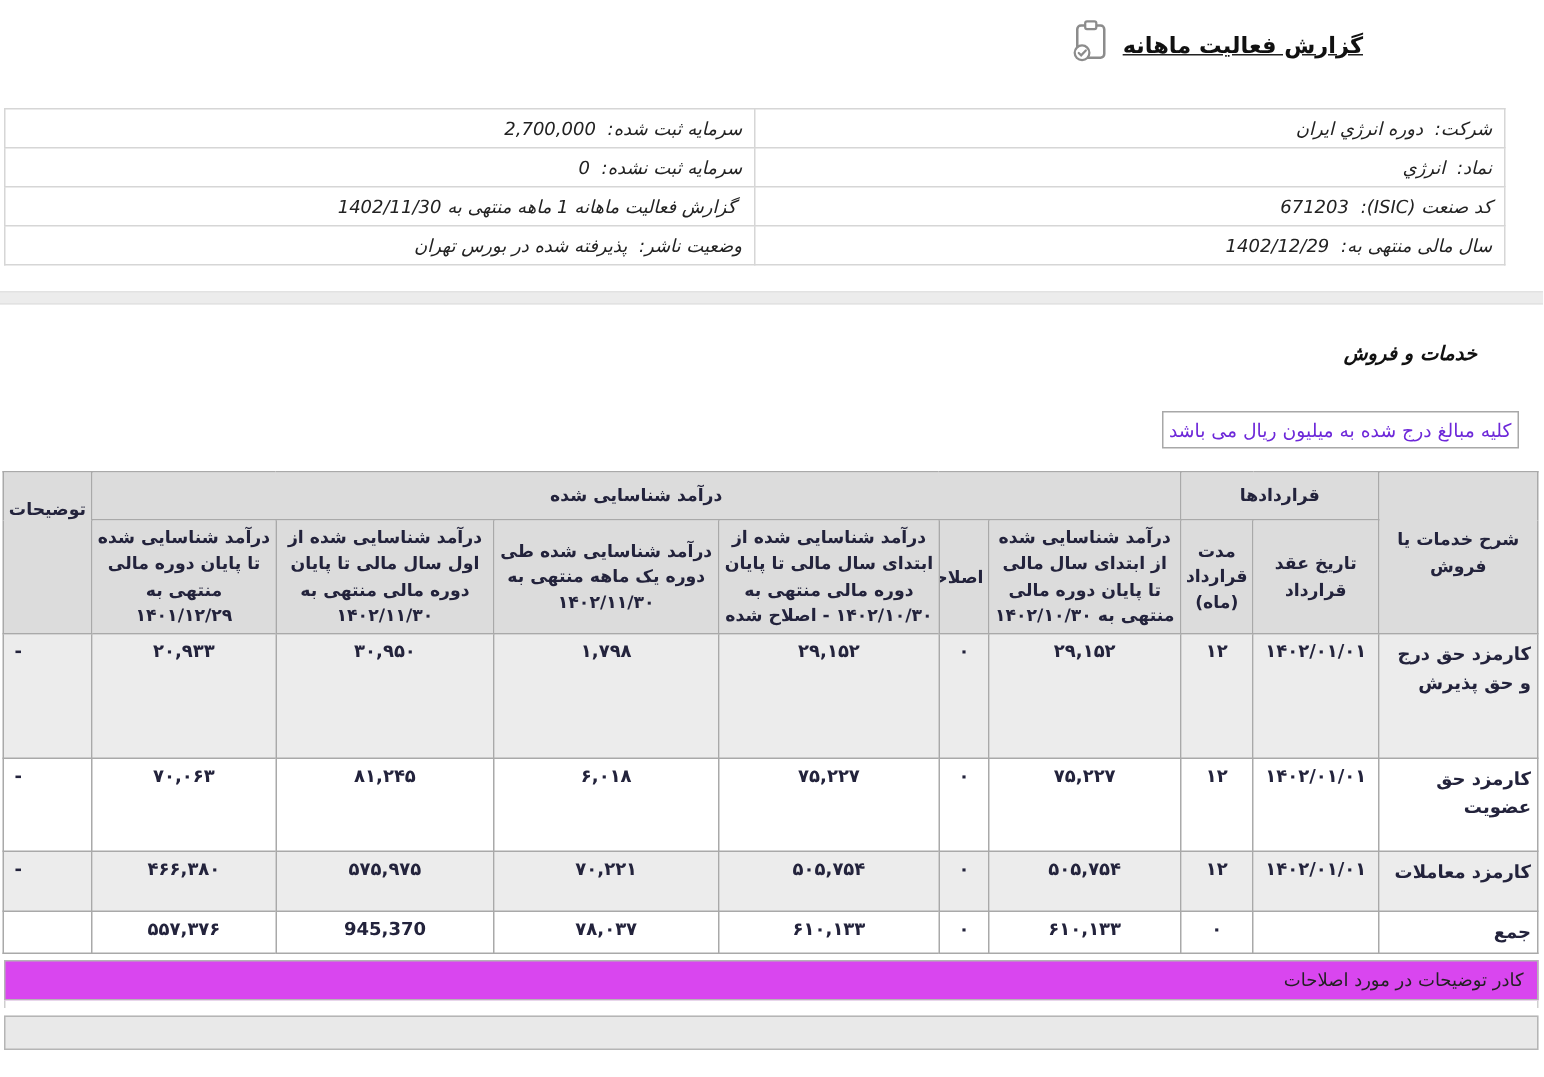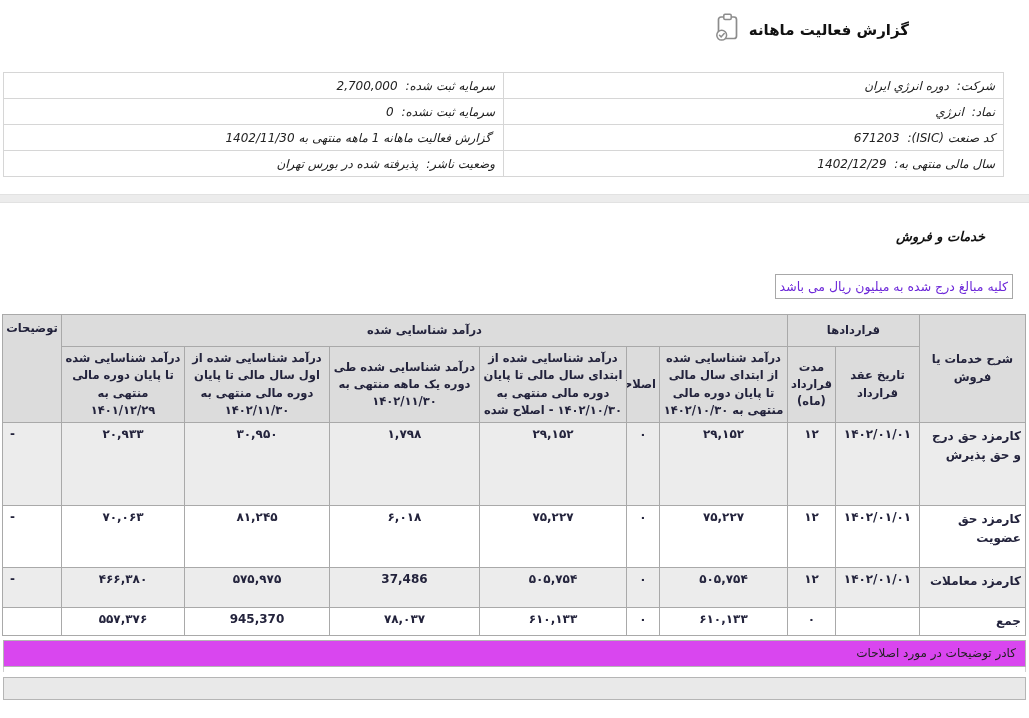--- a/index.html
+++ b/index.html
@@ -2,21 +2,21 @@
 <html lang="fa" dir="rtl"><head>
 <meta charset="utf-8">
 <style>
   html,body{margin:0;padding:0;}
   body{
     width:1029px;height:718px;background:#fff;color:#222;
     font-family:"DejaVu Sans","Liberation Sans",sans-serif;
     direction:rtl;overflow:hidden;
   }
   
-  .title-row{display:flex;align-items:center;gap:9px;padding:13px 120px 0 0;}
+  .title-row{display:flex;align-items:center;gap:9px;padding:13px 120px 0 0;text-decoration:underline;}
   .title-text{font-weight:bold;font-size:15px;color:#111;}
   
   table.info{border-collapse:collapse;width:1000px;margin:26px 25px 0 4px;table-layout:fixed;}
   table.info td{
     border:1px solid #d6d6d6;height:25px;padding:0 8px;font-size:12px;
     white-space:nowrap;overflow:hidden;background:#fff;vertical-align:middle;font-style:italic;
   }
   .lbl{color:#222;}
   .val{color:#222;padding-right:4px;}
   
@@ -24,21 +24,21 @@
   
   .section-title{font-weight:bold;font-size:13px;margin:26px 44px 0 0;color:#111;font-style:italic;}
   .unit-box{display:inline-block;border:1px solid #a8a8a8;padding:4px 4px;font-size:12.5px;margin:30px 16px 0 0;color:#6d28d9;}
   
   table.sales{
     border-collapse:collapse;table-layout:fixed;width:1023px;margin:15px 3px 0 3px;
     font-weight:bold;color:#23233c;
   }
   table.sales th,table.sales td{border:1px solid #a9a9a9;overflow:hidden;}
   table.sales th{background:#dcdcdc;font-size:11.5px;line-height:1.5;padding:2px 3px;vertical-align:middle;text-align:center;}
-  table.sales th.top-align{vertical-align:top;padding-top:5px;}
+  table.sales th.top-align{vertical-align:top;padding-top:16px;}
   table.sales td{font-size:12px;padding:4px 4px;vertical-align:top;text-align:center;background:#fff;}
   table.sales tr.odd td{background:#ececec;}
   table.sales td.desc{text-align:right;line-height:1.6;}
   table.sales td.note-cell{text-align:left;padding-left:7px;}
   
   .notes{margin:4px 3px 0 3px;}
   .note-bar{background:#d946ef;border:1px solid #b5b5b5;padding:5px 9px 6px 9px;font-size:12px;color:#222;}
   .note-gap{height:5px;background:#fff;border-left:1px solid #cfcfcf;border-right:1px solid #cfcfcf;}
   .note-empty{height:21px;background:#e9e9e9;border:1px solid #b5b5b5;margin-top:5px;}
 </style>
@@ -142,21 +142,21 @@
     <td>۷۰,۰۶۳</td>
     <td class="note-cell">-</td>
   </tr>
   <tr class="odd" style="height:40px">
     <td class="desc">کارمزد معاملات</td>
     <td>۱۴۰۲/۰۱/۰۱</td>
     <td>۱۲</td>
     <td>۵۰۵,۷۵۴</td>
     <td>۰</td>
     <td>۵۰۵,۷۵۴</td>
-    <td>37,486</td>
+    <td>۷۰,۲۲۱</td>
     <td>۵۷۵,۹۷۵</td>
     <td>۴۶۶,۳۸۰</td>
     <td class="note-cell">-</td>
   </tr>
   <tr style="height:25px">
     <td class="desc">جمع</td>
     <td></td>
     <td>۰</td>
     <td>۶۱۰,۱۳۳</td>
     <td>۰</td>

